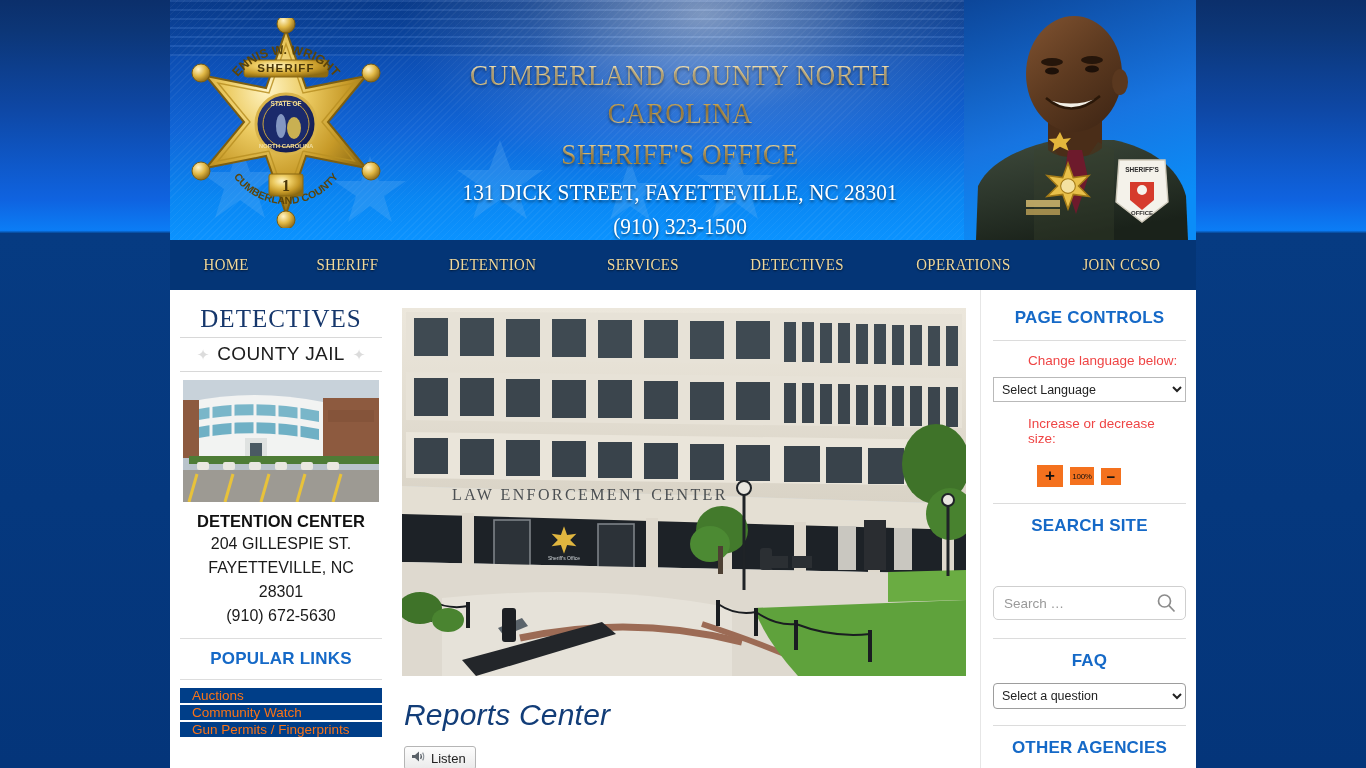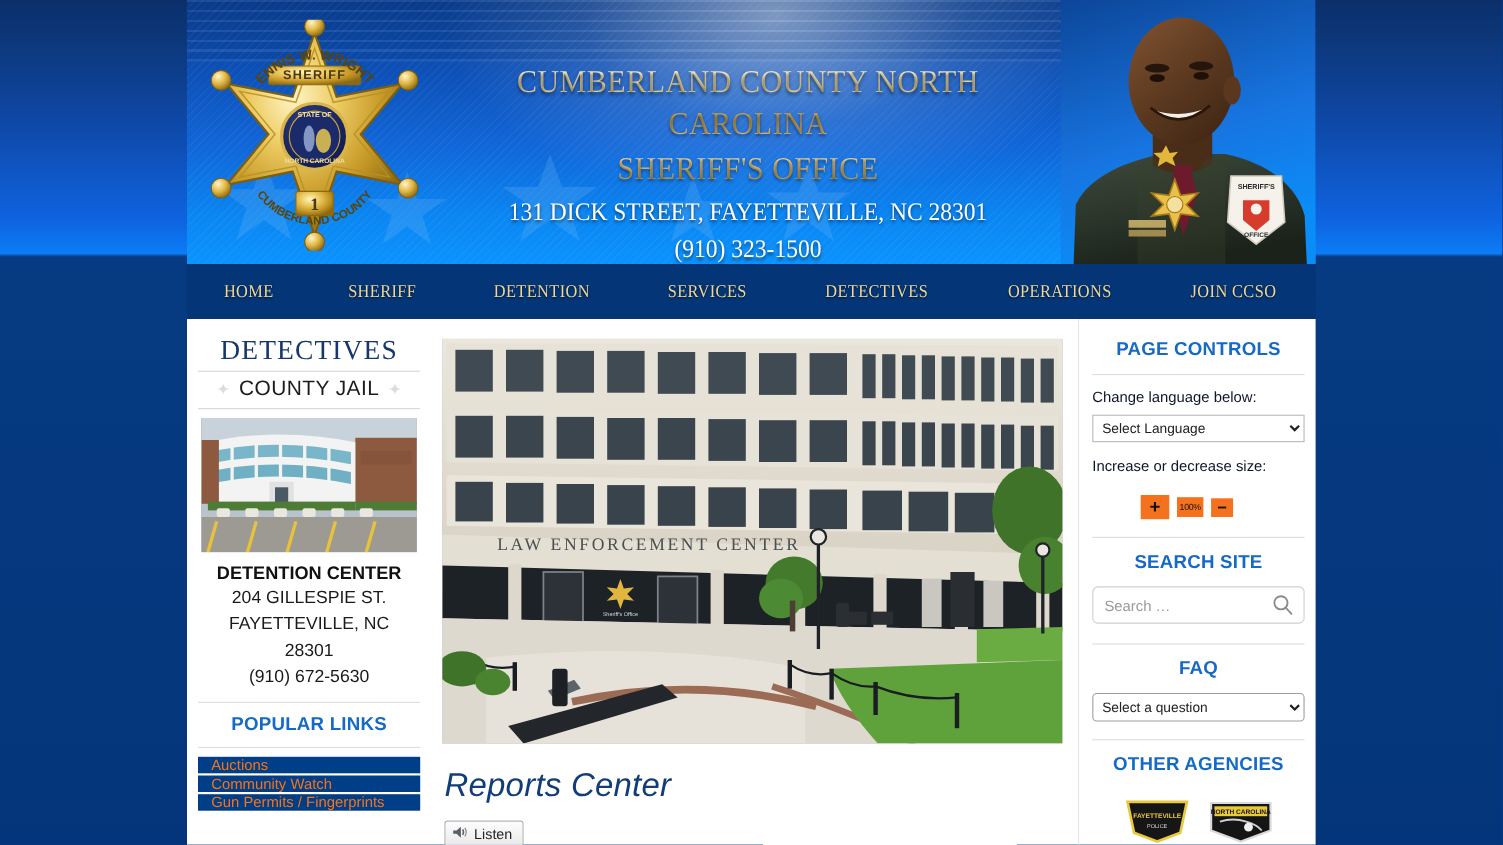--- a/index.html
+++ b/index.html
@@ -284,22 +284,23 @@
     text-align: center;
     color: #1569c7;
     font-weight: bold;
     font-size: 17px;
     letter-spacing: .2px;
     padding-bottom: 12px;
   }
   .rail-rule { height: 1px; background: #dcdcdc; margin: 0 0 12px 0; }
   .rail-label {
     font-size: 13.5px;
-    color: #0f172a;
+    color: #ef4444;
     padding-bottom: 9px;
+    margin-left: 35px;
   }
   .rail-select {
     width: 100%;
     height: 25px;
     font-size: 12.5px;
     font-family: "Liberation Sans", sans-serif;
     color: #222;
     background: #fff;
     border: 1px solid #b9b9b9;
     padding: 0 4px;
@@ -332,20 +333,21 @@
   .search-wrap {
     position: relative;
     width: 100%;
     height: 34px;
     border: 1px solid #cfcfcf;
     border-radius: 5px;
     background: #fff;
     display: flex;
     align-items: flex-start;
     margin-bottom: 18px;
+    margin-top: 38px;
   }
   .search-input {
     flex: 1 1 auto;
     border: 0;
     outline: none;
     height: 100%;
     padding: 0 30px 0 10px;
     font-size: 13.5px;
     font-family: "Liberation Sans", sans-serif;
     color: #333;

